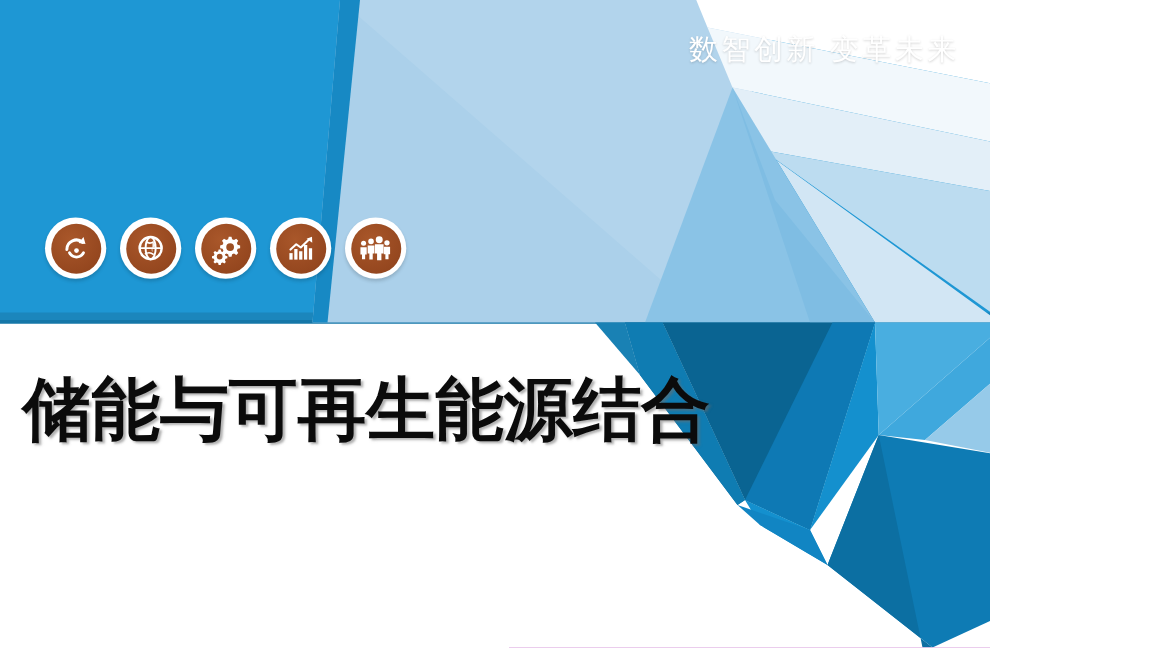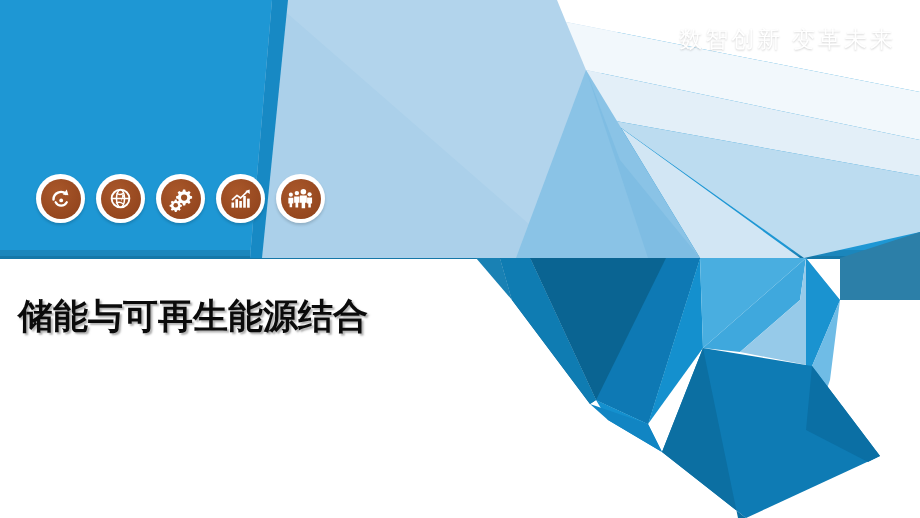--- a/index.html
+++ b/index.html
@@ -5,21 +5,21 @@
   html, body {
     margin: 0;
     padding: 0;
     background: #ffffff;
   }
   body {
     font-family: "Liberation Sans", sans-serif;
   }
   #slide {
     position: relative;
-    width: 920px;
+    width: 792px;
     height: 518px;
     overflow: hidden;
     background: #a21caf;
   }
   
   #art {
     position: absolute;
     left: 0;
     top: 0;
     width: 920px;
@@ -69,21 +69,21 @@
   }
   .icon-badge svg { display: block; }
   
   #slide-title {
     position: absolute;
     left: 18px;
     top: 296px;
     margin: 0;
     font-family: "DejaVu Sans", "Liberation Sans", sans-serif;
     font-weight: bold;
-    font-size: 35px;
+    font-size: 55px;
     line-height: 1.15;
     color: #0B0B0B;
     letter-spacing: 0px;
     white-space: nowrap;
     text-shadow: 2px 2px 2px rgba(110,110,110,0.55);
   }
 </style>
 </head>
 <body>
 

